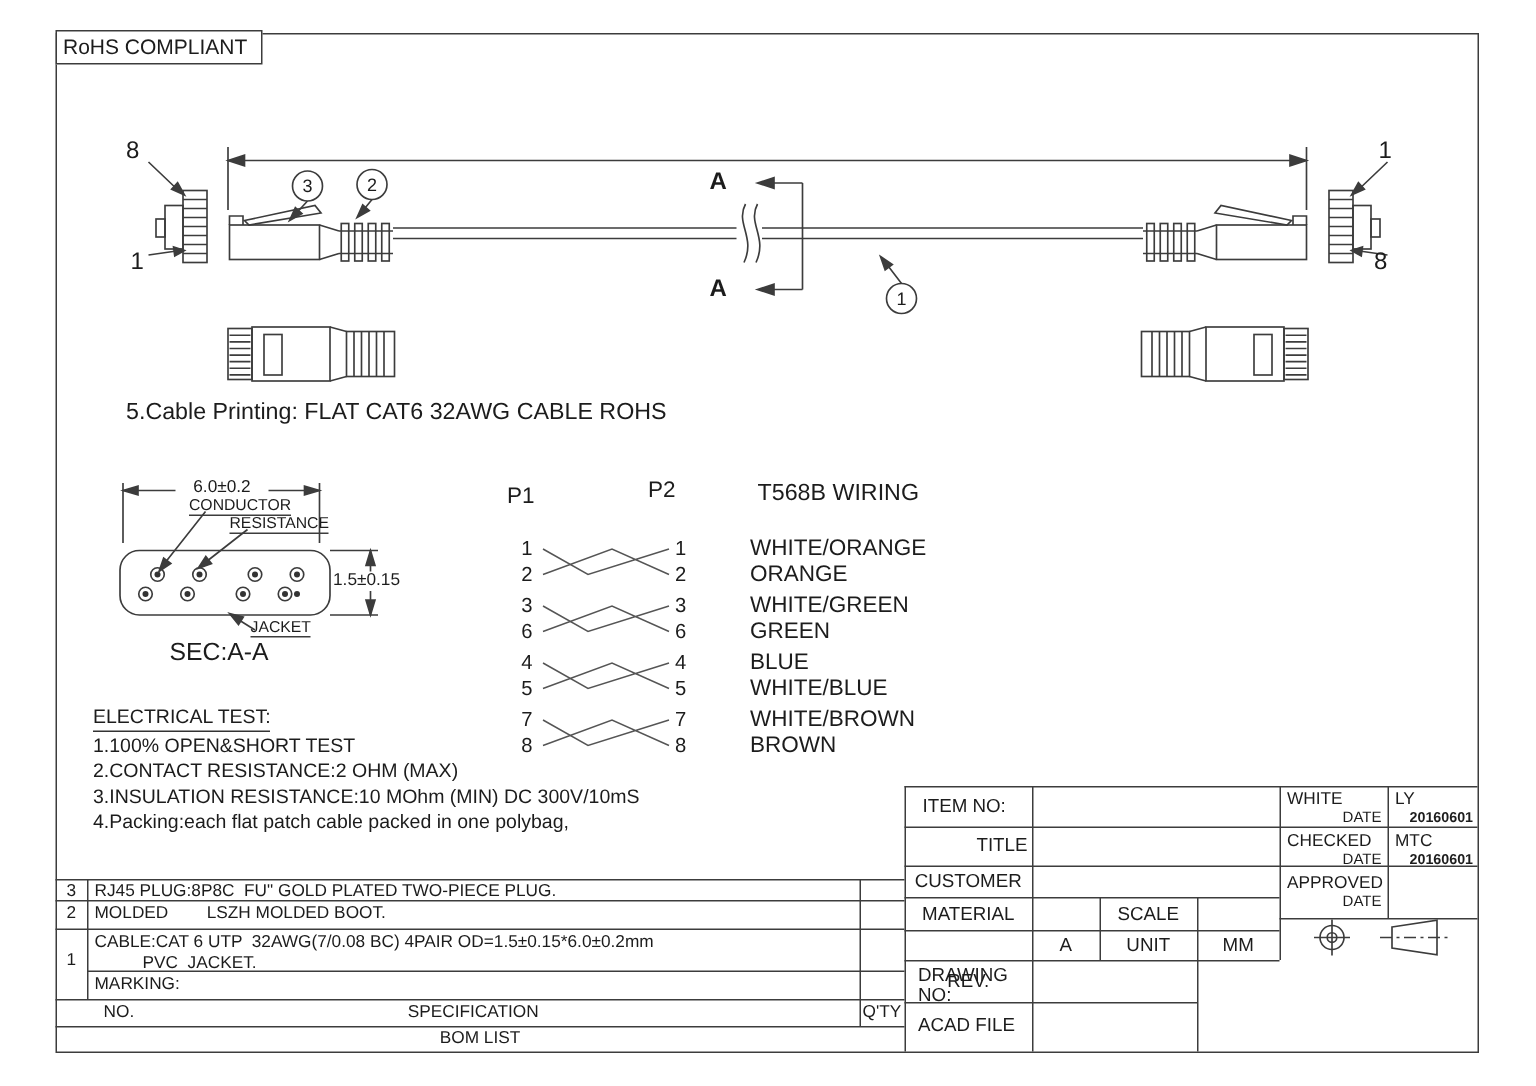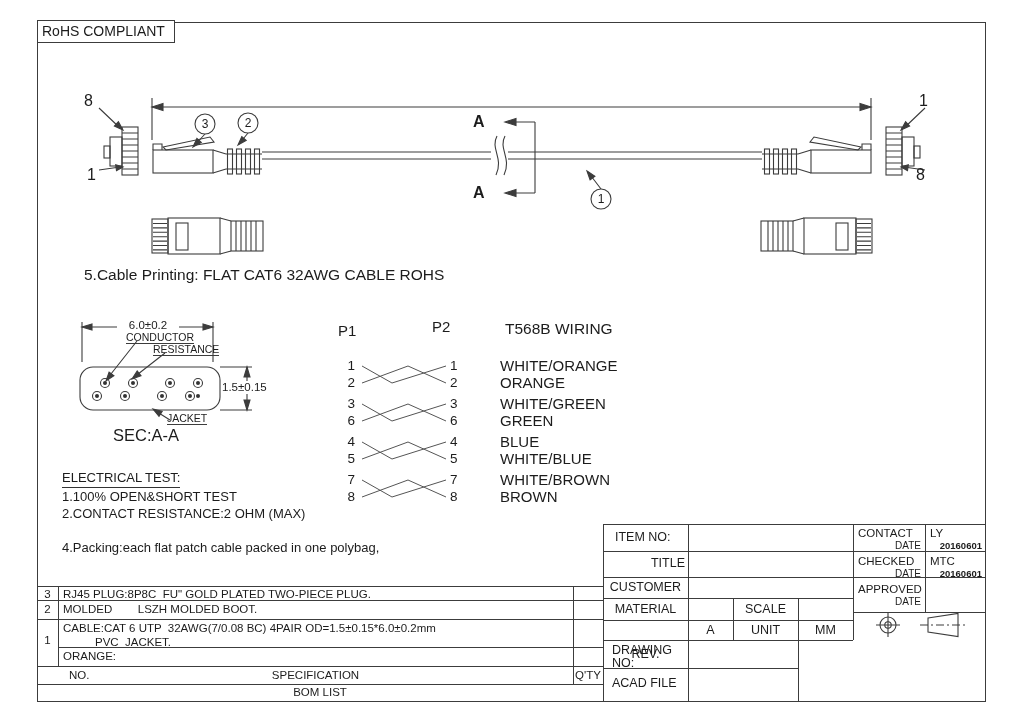--- a/index.html
+++ b/index.html
@@ -216,40 +216,41 @@
   <div class="t" style="left:500px;top:395px;font-size:15px;">WHITE/GREEN</div>
   <div class="t" style="left:500px;top:412px;font-size:15px;">GREEN</div>
   <div class="t" style="left:500px;top:433px;font-size:15px;">BLUE</div>
   <div class="t" style="left:500px;top:450px;font-size:15px;">WHITE/BLUE</div>
   <div class="t" style="left:500px;top:471px;font-size:15px;">WHITE/BROWN</div>
   <div class="t" style="left:500px;top:488px;font-size:15px;">BROWN</div>
 
   <div class="t" style="left:62px;top:471px;font-size:13px;border-bottom:1px solid #333;padding-bottom:1px;">ELECTRICAL TEST:</div>
   <div class="t" style="left:62px;top:490px;font-size:13px;">1.100% OPEN&amp;SHORT TEST</div>
   <div class="t" style="left:62px;top:507px;font-size:13px;">2.CONTACT RESISTANCE:2 OHM (MAX)</div>
+  <div class="t" style="left:62px;top:524px;font-size:13px;">3.INSULATION RESISTANCE:10 MOhm (MIN) DC 300V/10mS</div>
   <div class="t" style="left:62px;top:541px;font-size:13px;">4.Packing:each flat patch cable packed in one polybag,</div>
 
   <div>
     <div class="hl" style="left:37px;top:586px;width:566px;"></div>
     <div class="hl" style="left:37px;top:600px;width:566px;"></div>
     <div class="hl" style="left:37px;top:619px;width:566px;"></div>
     <div class="hl" style="left:58px;top:647px;width:545px;"></div>
     <div class="hl" style="left:37px;top:666px;width:566px;"></div>
     <div class="hl" style="left:37px;top:684px;width:566px;"></div>
     <div class="vl" style="left:58px;top:586px;height:80px;"></div>
     <div class="vl" style="left:573px;top:586px;height:98px;"></div>
 
     <div class="t ctr" style="left:37px;top:588px;width:21px;font-size:11.5px;">3</div>
     <div class="t" style="left:63px;top:588px;font-size:11.5px;">RJ45 PLUG:8P8C  FU" GOLD PLATED TWO-PIECE PLUG.</div>
     <div class="t ctr" style="left:37px;top:603px;width:21px;font-size:11.5px;">2</div>
     <div class="t" style="left:63px;top:603px;font-size:11.5px;">MOLDED        LSZH MOLDED BOOT.</div>
     <div class="t ctr" style="left:37px;top:634px;width:21px;font-size:11.5px;">1</div>
     <div class="t" style="left:63px;top:622px;font-size:11.5px;">CABLE:CAT 6 UTP  32AWG(7/0.08 BC) 4PAIR OD=1.5±0.15*6.0±0.2mm</div>
     <div class="t" style="left:95px;top:636px;font-size:11.5px;">PVC  JACKET.</div>
-    <div class="t" style="left:63px;top:650px;font-size:11.5px;">ORANGE:</div>
+    <div class="t" style="left:63px;top:650px;font-size:11.5px;">MARKING:</div>
 
     <div class="t" style="left:40px;top:669px;font-size:11.5px;padding-left:29px;">NO.</div>
     <div class="t ctr" style="left:58px;top:669px;width:515px;font-size:11.5px;">SPECIFICATION</div>
     <div class="t ctr" style="left:573px;top:669px;width:30px;font-size:11.5px;">Q'TY</div>
     <div class="t ctr" style="left:37px;top:686px;width:566px;font-size:11.5px;">BOM LIST</div>
   </div>
 
   <div>
     <div class="vl" style="left:603px;top:524px;height:177px;"></div>
     <div class="hl" style="left:603px;top:524px;width:382px;"></div>
@@ -272,21 +273,21 @@
     <div class="t ctr" style="left:603px;top:602px;width:85px;font-size:12.5px;">MATERIAL</div>
     <div class="t ctr" style="left:733px;top:602px;width:65px;font-size:12.5px;">SCALE</div>
     <div class="t ctr" style="left:603px;top:647px;width:85px;font-size:12.5px;">REV.</div>
     <div class="t ctr" style="left:688px;top:623px;width:45px;font-size:12.5px;">A</div>
     <div class="t ctr" style="left:733px;top:623px;width:65px;font-size:12.5px;">UNIT</div>
     <div class="t ctr" style="left:798px;top:623px;width:55px;font-size:12.5px;">MM</div>
     <div class="t" style="left:612px;top:643px;font-size:12.5px;">DRAWING</div>
     <div class="t" style="left:612px;top:656px;font-size:12.5px;">NO:</div>
     <div class="t" style="left:612px;top:676px;font-size:12.5px;">ACAD FILE</div>
 
-    <div class="t" style="left:858px;top:527px;font-size:11.5px;">CONTACT</div>
+    <div class="t" style="left:858px;top:527px;font-size:11.5px;">WHITE</div>
     <div class="t rt" style="left:853px;top:540px;width:68px;font-size:10px;">DATE</div>
     <div class="t" style="left:930px;top:527px;font-size:11.5px;">LY</div>
     <div class="t rt" style="left:925px;top:541px;width:57px;font-size:9.5px;font-weight:600;">20160601</div>
 
     <div class="t" style="left:858px;top:555px;font-size:11.5px;">CHECKED</div>
     <div class="t rt" style="left:853px;top:568px;width:68px;font-size:10px;">DATE</div>
     <div class="t" style="left:930px;top:555px;font-size:11.5px;">MTC</div>
     <div class="t rt" style="left:925px;top:569px;width:57px;font-size:9.5px;font-weight:600;">20160601</div>
 
     <div class="t" style="left:858px;top:583px;font-size:11.5px;">APPROVED</div>

